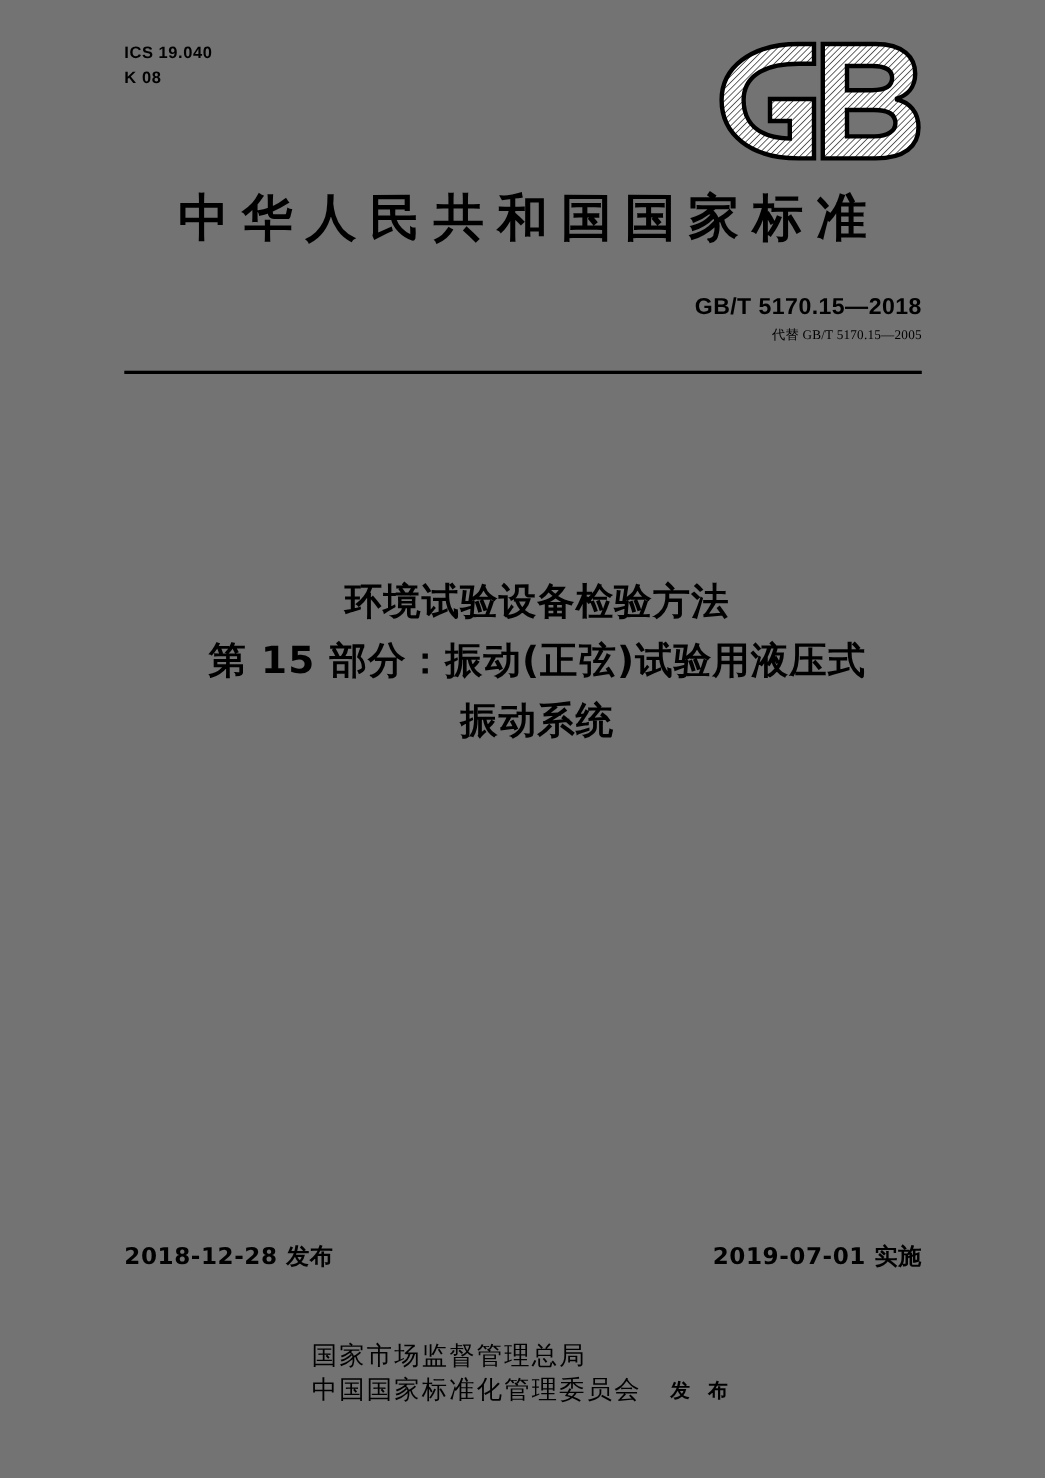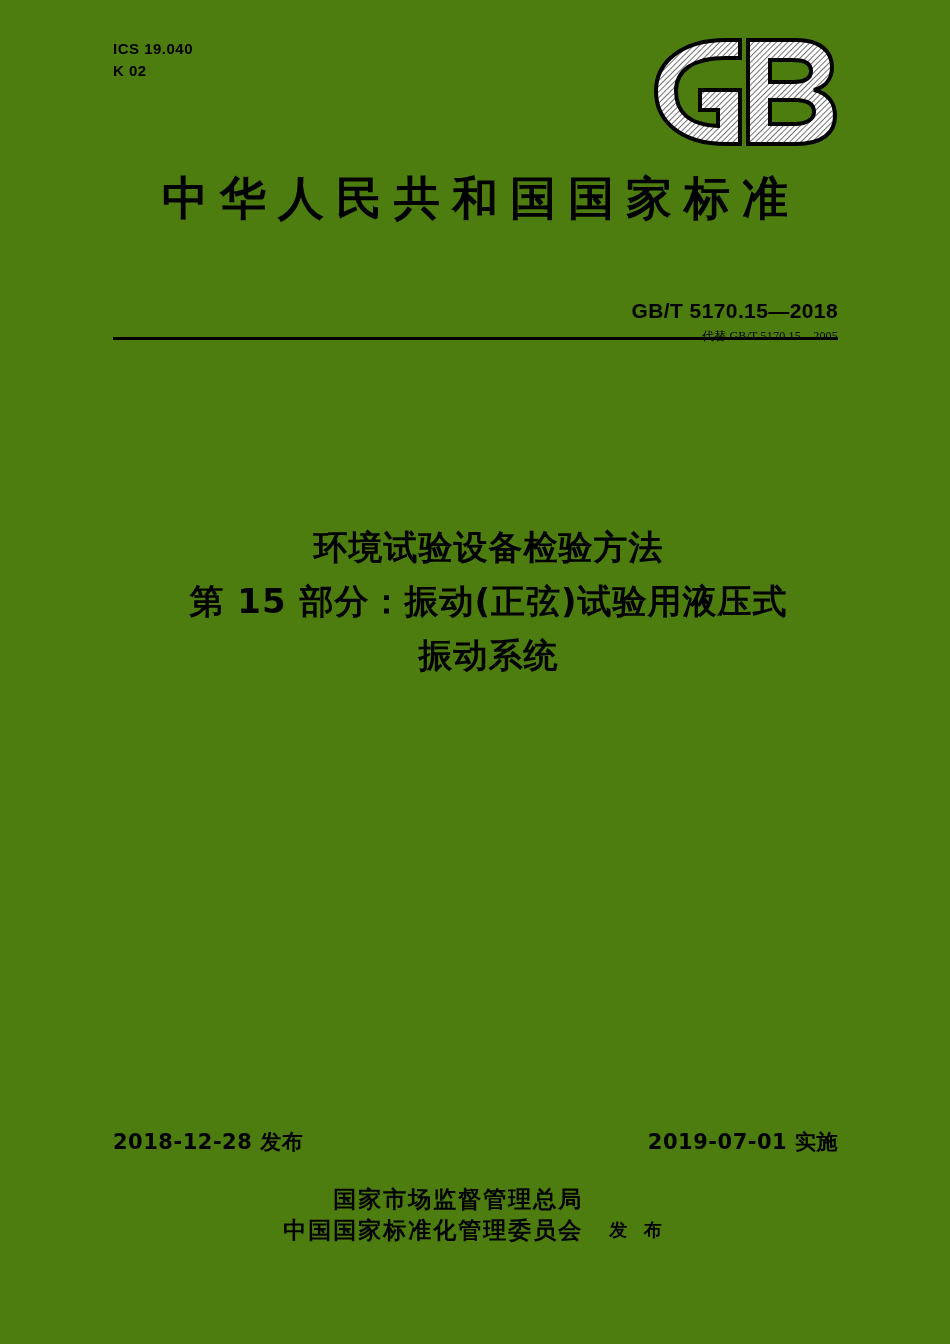--- a/index.html
+++ b/index.html
@@ -4,21 +4,21 @@
 <style>
   html, body {
     margin: 0;
     padding: 0;
     background: #ffffff;
   }
   .page {
     position: relative;
     width: 950px;
     height: 1344px;
-    background: #4d7c0f;
+    background: #737373;
     font-family: "Liberation Serif", serif;
     color: #000000;
     overflow: hidden;
   }
 
   
   .ics-block {
     position: absolute;
     left: 113px;
     top: 38px;
@@ -54,21 +54,20 @@
     text-indent: 12px;
     color: #000;
   }
 
   
   .std-number-block {
     position: absolute;
     right: 112px;
     top: 266px;
     text-align: right;
-    margin-top: 32px;
   }
   .std-number {
     font-family: "Liberation Sans", sans-serif;
     font-weight: bold;
     font-size: 21px;
     letter-spacing: 0.4px;
     line-height: 26px;
   }
   .std-replaces {
     font-family: Liberation Serif, serif;
@@ -140,42 +139,43 @@
     left: 0;
     right: 0;
     top: 1184px;
     display: flex;
     justify-content: center;
     align-items: flex-end;
     gap: 26px;
   }
   .issuer-names {
     font-family: "DejaVu Sans", sans-serif;
-    font-weight: bold;
+    font-weight: normal;
     font-size: 23px;
     line-height: 31px;
     letter-spacing: 2px;
-    text-align: right;
+    text-align: left;
+    margin-top: 34px;
   }
   .issuer-verb {
     font-family: "DejaVu Sans", sans-serif;
     font-weight: bold;
     font-size: 18px;
     letter-spacing: 5px;
     padding-bottom: 4px;
   }
 </style>
 </head>
 <body>
 
 <div class="page">
 
   <div class="ics-block">
     <div class="ics-line">ICS 19.040</div>
-    <div class="ics-line">K 02</div>
+    <div class="ics-line">K 08</div>
   </div>
 
   <div class="gb-logo">
     <svg width="190" height="115" viewBox="0 0 190 115" xmlns="http://www.w3.org/2000/svg">
       <defs>
         <pattern id="hatch" width="4" height="4" patternUnits="userSpaceOnUse" patternTransform="rotate(45)">
           <rect width="4" height="4" fill="#ffffff"></rect>
           <line x1="0" y1="0" x2="0" y2="4" stroke="#000000" stroke-width="1.1"></line>
         </pattern>
       </defs>

